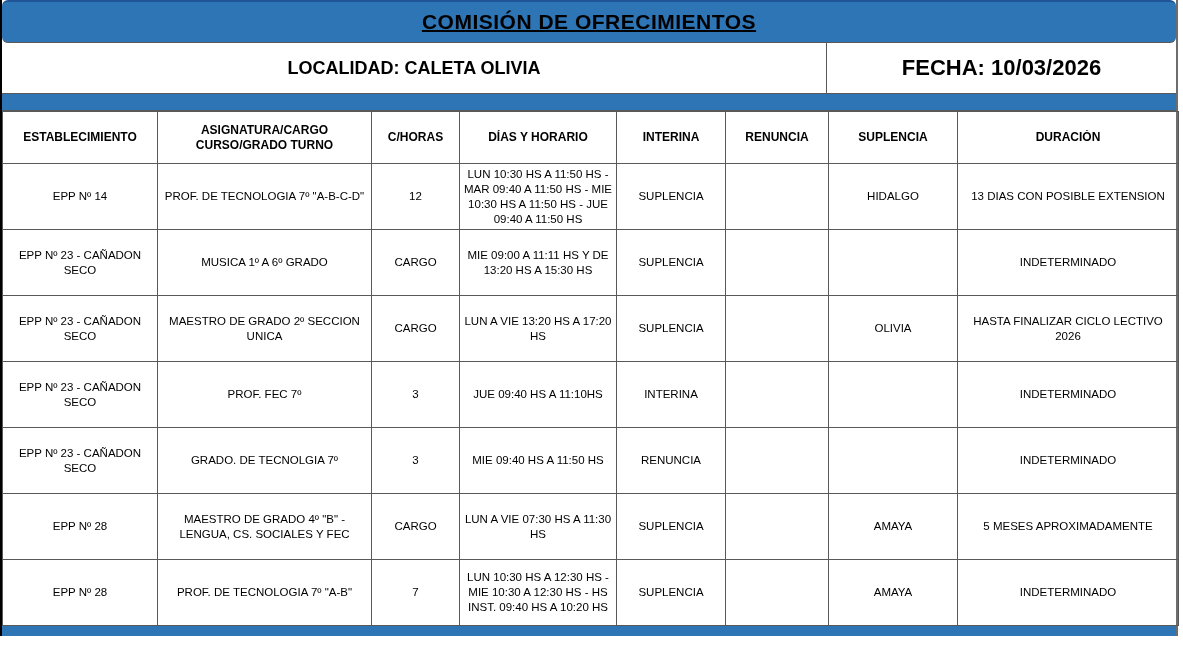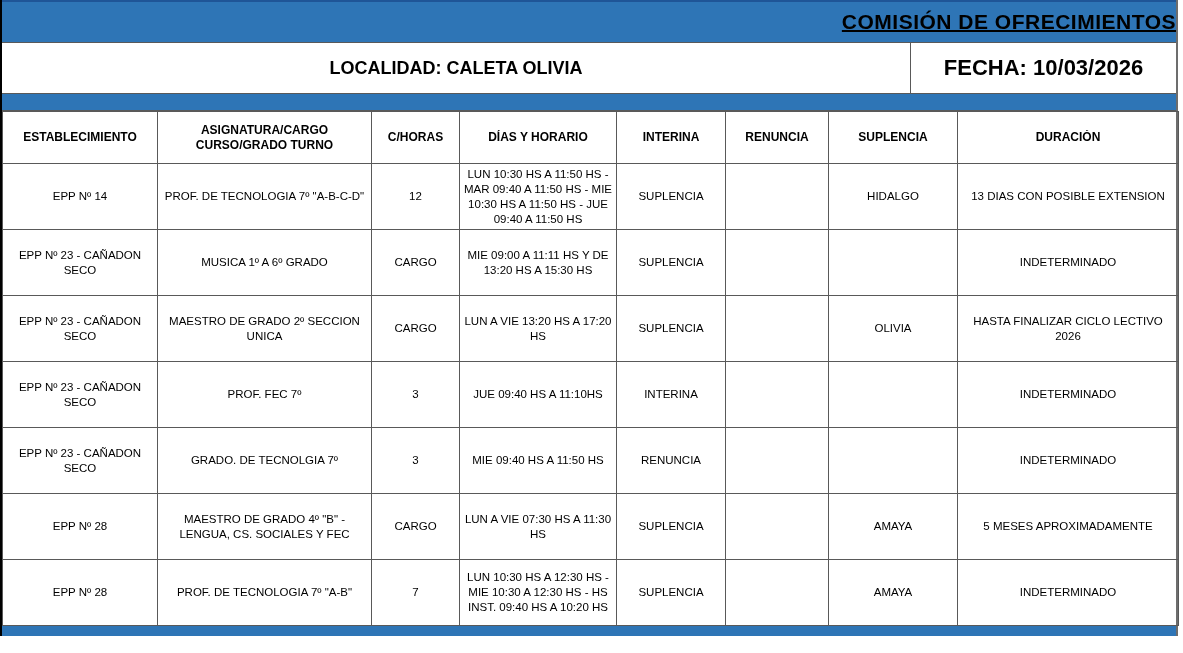--- a/index.html
+++ b/index.html
@@ -14,38 +14,38 @@
   .doc {
     width: 1178px;
     border-left: 2px solid #000;
     border-right: 2px solid #6d6d6d;
   }
   .title-bar {
     height: 43px;
     background: var(--accent, #2e75b6);
     border-top: 2px solid #1f5597;
     border-bottom: 1px solid #595959;
-    display: flex; align-items: center; justify-content: flex-end;
+    display: flex; align-items: center; justify-content: center; border-radius: 6px;
   }
   .title-bar .title {
     font-size: 21px;
     font-weight: bold;
     letter-spacing: 0.5px;
     text-decoration: underline;
     text-decoration-thickness: 2px;
     color: #000;
   }
   .info-row {
     height: 51px;
     display: flex;
     border-bottom: 1px solid #595959;
     background: #fff;
   }
   .info-loc {
-    width: 909px;
+    width: 825px;
     border-right: 1px solid #595959;
     display: flex; align-items: center; justify-content: center;
     font-size: 18px; font-weight: bold;
   }
   .info-fecha {
     flex: 1;
     display: flex; align-items: center; justify-content: center;
     font-size: 22px; font-weight: bold;
   }
   .blue-bar {

